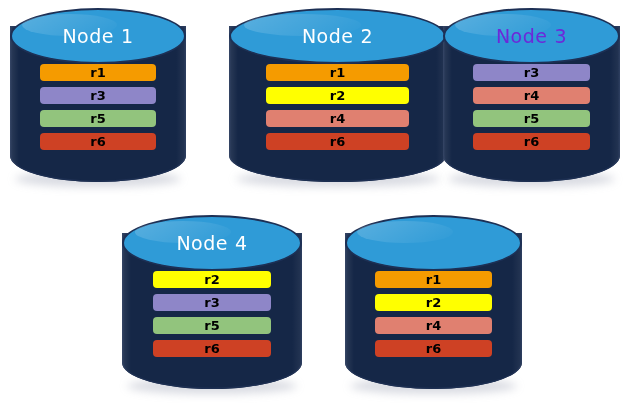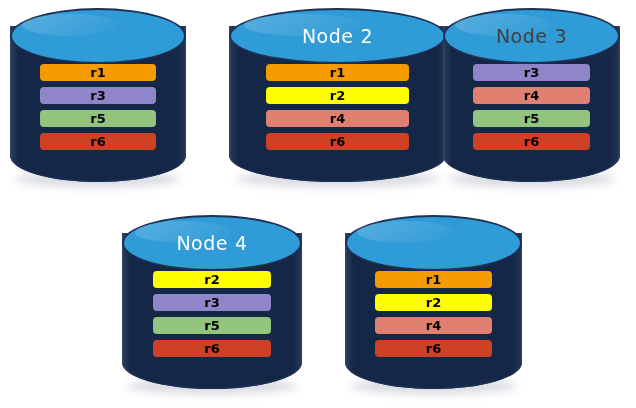--- a/index.html
+++ b/index.html
@@ -161,20 +161,23 @@
 <body>
 
 <div id="stage" style="background: rgb(255, 255, 255);">
 
   <div class="node" id="node-1">
     <div class="cyl">
       <div class="cyl-shadow"></div>
       <div class="cyl-body" style="background: rgb(21, 39, 71);"></div>
       <div class="cyl-top" style="background: rgb(47, 155, 215);"></div>
     </div>
+    <div class="node-title" style="color: rgb(255, 255, 255);">
+      <span>Node</span><span class="numsp"></span><span>1</span>
+    </div>
     <div class="records">
       <div class="rec" style="background: rgb(245, 155, 0); color: rgb(0, 0, 0);">r1</div>
       <div class="rec" style="background: rgb(142, 134, 200); color: rgb(0, 0, 0);">r3</div>
       <div class="rec" style="background: rgb(146, 196, 125); color: rgb(0, 0, 0);">r5</div>
       <div class="rec" style="background: rgb(206, 65, 36); color: rgb(0, 0, 0);">r6</div>
     </div>
   </div>
 
   <div class="node" id="node-2">
     <div class="cyl">
@@ -192,21 +195,21 @@
       <div class="rec" style="background: rgb(206, 65, 36); color: rgb(0, 0, 0);">r6</div>
     </div>
   </div>
 
   <div class="node" id="node-3">
     <div class="cyl">
       <div class="cyl-shadow"></div>
       <div class="cyl-body" style="background: rgb(21, 39, 71);"></div>
       <div class="cyl-top" style="background: rgb(47, 155, 215);"></div>
     </div>
-    <div class="node-title" style="color: #404040;">
+    <div class="node-title" style="color: #6d28d9;">
       <span>Node</span><span class="numsp"></span><span>3</span>
     </div>
     <div class="records">
       <div class="rec" style="background: rgb(142, 134, 200); color: rgb(0, 0, 0);">r3</div>
       <div class="rec" style="background: rgb(224, 128, 112); color: rgb(0, 0, 0);">r4</div>
       <div class="rec" style="background: rgb(146, 196, 125); color: rgb(0, 0, 0);">r5</div>
       <div class="rec" style="background: rgb(206, 65, 36); color: rgb(0, 0, 0);">r6</div>
     </div>
   </div>
 

